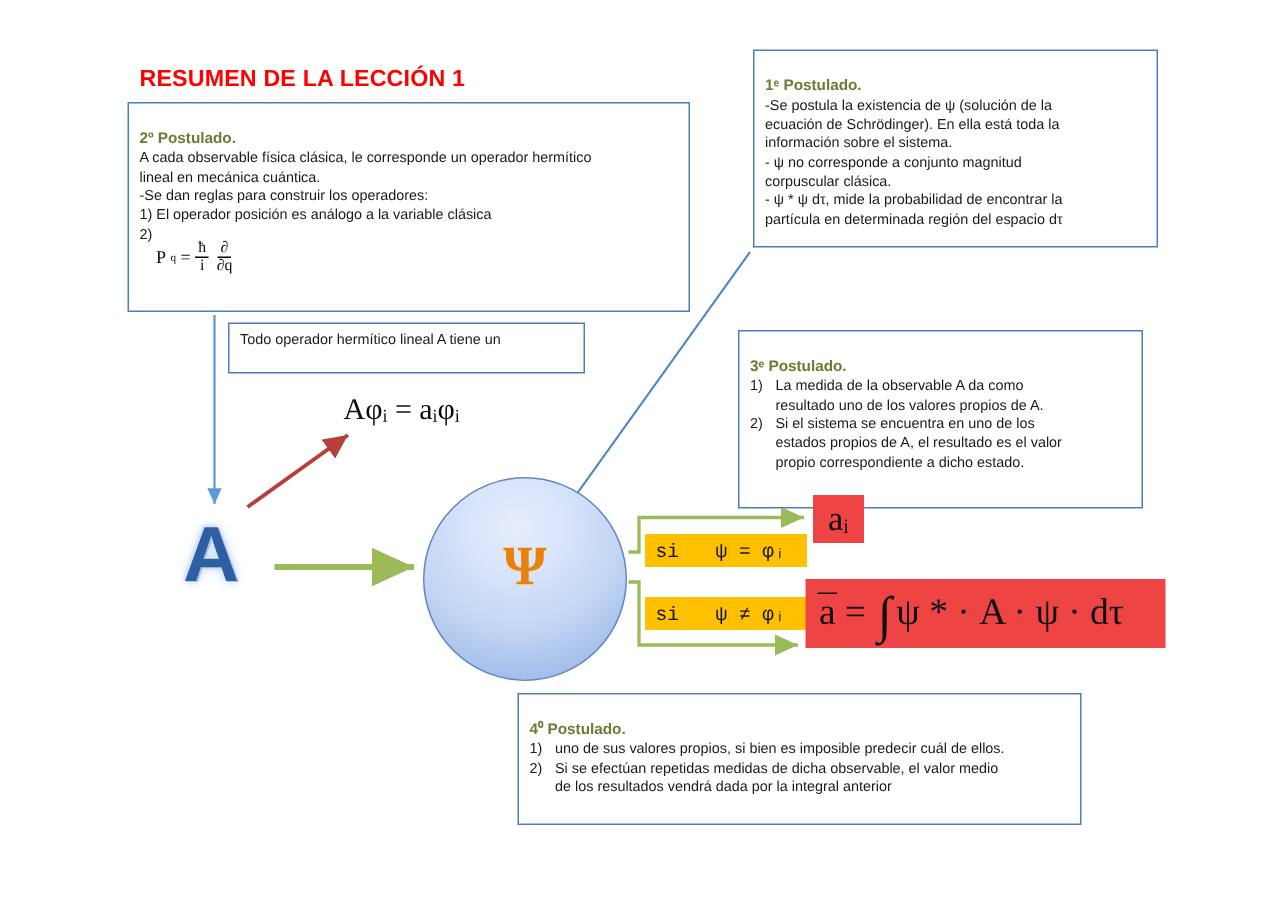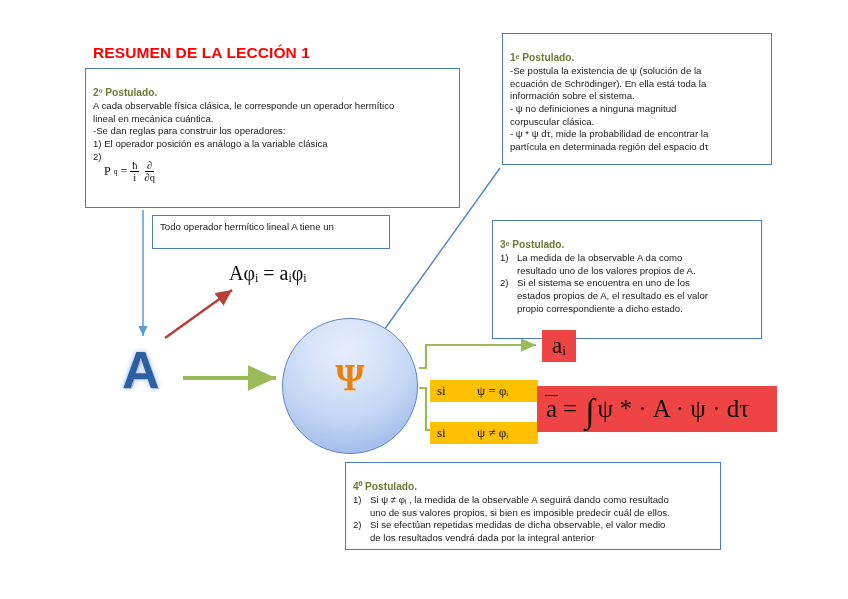--- a/index.html
+++ b/index.html
@@ -130,23 +130,22 @@
     text-shadow: 0 1px 0 #f8c88a;
   }
 
   
   .sibox {
     background: #FFC000;
     color: #111;
     box-sizing: border-box;
     display: flex;
     align-items: center;
-    font-family: Liberation Serif, serif;
+    font-family: Liberation Mono, monospace;
     font-size: 13px;
-    margin-top: 24px;
   }
   .sibox .si { margin-left: 7px; width: 40px; flex: 0 0 40px; }
   .sibox .cond { }
   #si1 { left: 430px; top: 356px; width: 108px; height: 22px; }
   #si2 { left: 430px; top: 398px; width: 108px; height: 22px; }
 
   
   .teal {
     background: #ef4444;
     box-sizing: border-box;
@@ -220,21 +219,21 @@
       <span class="top">∂</span>
       <span class="bot">∂q</span>
     </span>
   </div>
 
   <div class="abs box" id="box-p1">
     <span class="hd">1ᵉ Postulado.</span>
     <p>-Se postula la existencia de ψ (solución de la</p>
     <p>ecuación de Schrödinger).  En ella está toda la</p>
     <p>información sobre el sistema.</p>
-    <p>- ψ  no definiciones a ninguna magnitud</p>
+    <p>- ψ  no corresponde a conjunto magnitud</p>
     <p>corpuscular clásica.</p>
     <p> - ψ * ψ dτ, mide la probabilidad de encontrar la</p>
     <p>partícula en determinada región del espacio dτ</p>
   </div>
 
   <div class="abs box" id="box-p3">
     <span class="hd">3ᵉ Postulado.</span>
     <div class="li">
       <span class="num">1)</span>
       <span class="txt">
@@ -250,21 +249,20 @@
         <p>propio correspondiente a dicho estado.</p>
       </span>
     </div>
   </div>
 
   <div class="abs box" id="box-p4">
     <span class="hd">4⁰ Postulado.</span>
     <div class="li">
       <span class="num">1)</span>
       <span class="txt">
-        <p>Si ψ ≠ φᵢ , la medida de la observable A seguirá dando como resultado</p>
         <p>uno de sus valores propios, si bien es imposible predecir cuál de ellos.</p>
       </span>
     </div>
     <div class="li">
       <span class="num">2)</span>
       <span class="txt">
         <p>Si se efectúan repetidas medidas de dicha observable, el valor medio</p>
         <p>de los resultados vendrá dada por la integral anterior</p>
       </span>
     </div>

